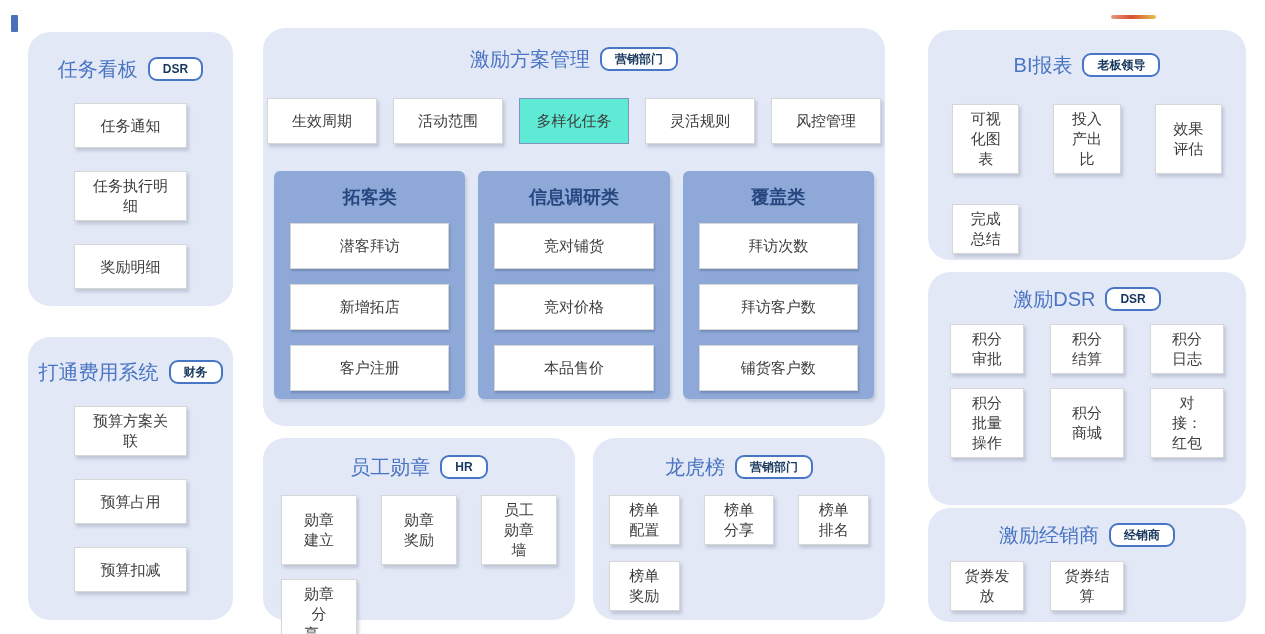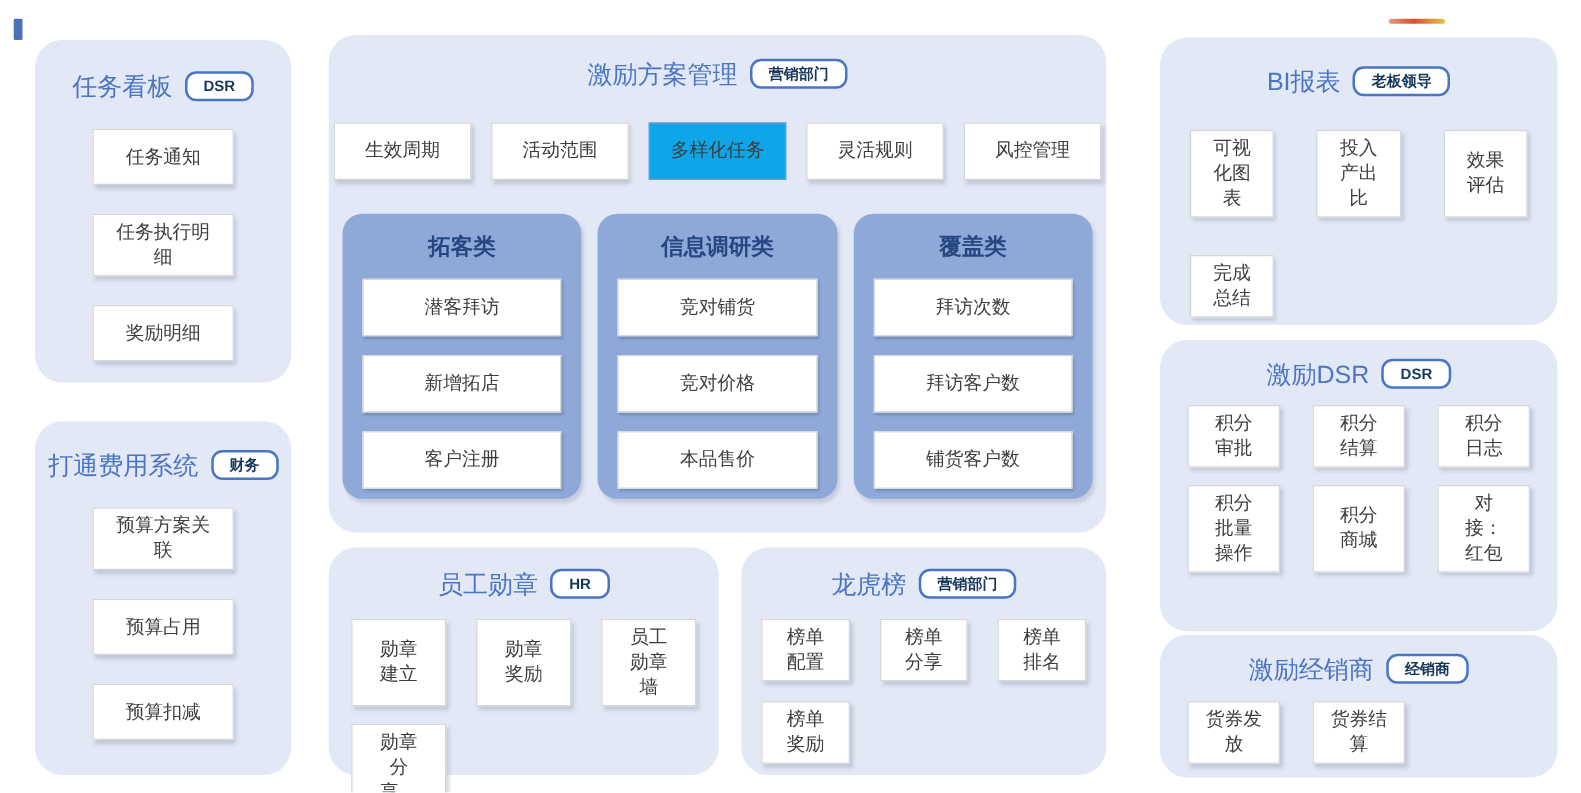--- a/index.html
+++ b/index.html
@@ -24,23 +24,23 @@
   
   #p-task { left:28px; top:32px; width:205px; height:274px; padding-top:22px; }
   #p-expense { left:28px; top:337px; width:205px; height:283px; padding-top:20px; }
   .stack { display:flex; flex-direction:column; align-items:center; gap:23px; margin-top:19px; }
   .stack .card { width:113px; min-height:45px; }
 
   
   #p-incentive { left:263px; top:28px; width:622px; height:398px; padding:16px 2px 0 2px; }
   .tabs { display:flex; justify-content:space-between; margin-top:24px; padding:0 2px;align-items:flex-end; }
   .tab { width:110px; height:46px; }
-  .tab.active { background:#0ea5e9; border:1px solid #8094c0; box-shadow:none; }
+  .tab.active { background:#5eead4; border:1px solid #8094c0; box-shadow:none; }
   .groups { display:flex; gap:13px; margin-top:27px; padding:0 9px; }
-  .group { flex:1; background:#8ea9d8; border-radius:16px; height:228px; box-sizing:border-box;
+  .group { flex:1; background:#8ea9d8; border-radius:6px; height:228px; box-sizing:border-box;
     padding:12px 16px 0 16px; box-shadow:2px 3px 3px rgba(140,150,175,.35); }
   .g-title { text-align:center; color:#26477f; font-size:18px; font-weight:700; margin:2px 0 14px 0; white-space:nowrap; }
   .group .card { min-height:46px; margin-bottom:15px; padding:4px 8px; box-shadow:1px 2px 2px rgba(50,70,110,.3); }
   .group .card:last-child { margin-bottom:0; }
 
   
   .grid2 { display:grid; grid-template-columns:1fr 1fr 1fr; }
   .grid2 .card { min-height:46px; }
 
   #p-badges { left:263px; top:438px; width:312px; height:182px; padding:14px 18px 0 18px; }

